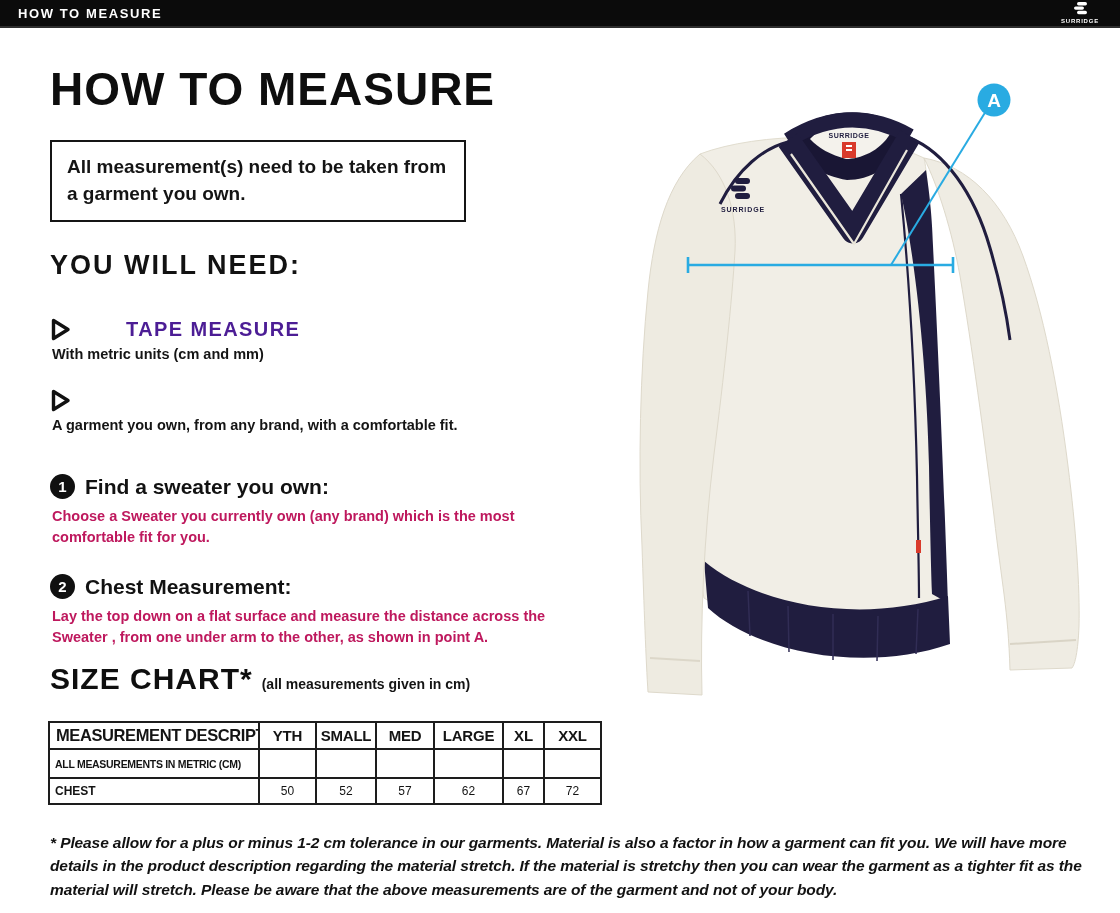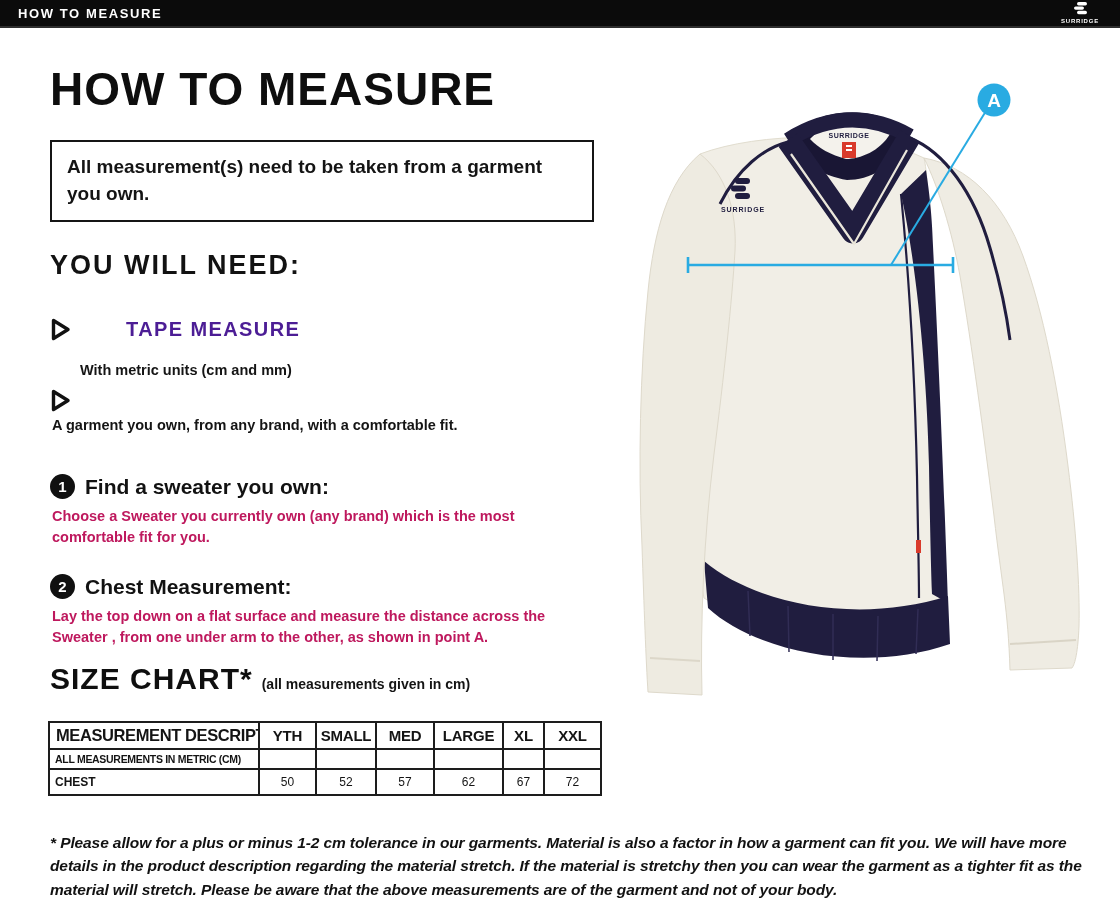--- a/index.html
+++ b/index.html
@@ -18,33 +18,33 @@
     color:#fff; font-size:13px; font-weight:700; letter-spacing:1.6px;
   }
   .topbar-logo { position:absolute; right:10px; top:1px; width:60px; height:26px; }
   .topbar-logo text { fill:#fff; font-family:"Liberation Sans",sans-serif; }
   
   .page-title {
     position:absolute; left:50px; top:62px;
     font-size:46px; font-weight:800; letter-spacing:1px; color:#0e0e0e;
   }
   .notice-box {
-    position:absolute; left:50px; top:140px; width:544px;
+    position:absolute; left:50px; top:140px; width:416px;
     border:2.5px solid #151515; padding:12px 15px;
     font-size:19px; font-weight:700; line-height:1.42; color:#141414;
   }
   .need-heading {
     position:absolute; left:50px; top:250px;
     font-size:27px; font-weight:800; letter-spacing:2px; color:#121212;
   }
   .need-item { position:absolute; left:50px; display:flex; align-items:center; gap:11px; }
   .need-item .tri { width:21px; height:23px; flex:0 0 auto; }
   .need-label { font-size:20px; font-weight:800; letter-spacing:1.4px; color:#4c1d95;margin-left:44px; }
   .need-desc { position:absolute; left:52px; font-size:14.5px; font-weight:700; color:#151515; }
-  .item-tape  { top:318px; }  .desc-tape  { top:362px;margin-left:28px; }
+  .item-tape  { top:318px; }  .desc-tape  { top:346px; }
   .item-sweater { top:389px; } .desc-sweater { top:417px;text-align:center; }
   .step-head { position:absolute; left:50px; display:flex; align-items:center; gap:10px; }
   .step-num {
     width:25px; height:25px; border-radius:50%; background:#101010; color:#fff;
     font-size:15px; font-weight:800; display:flex; align-items:center; justify-content:center;
     flex:0 0 auto;
   }
   .step-title { font-size:21px; font-weight:800; color:#121212; }
   .step-desc {
     position:absolute; left:52px; width:532px;
@@ -59,21 +59,21 @@
   table.size-table {
     position:absolute; left:48px; top:721px; width:552px;
     border-collapse:collapse; table-layout:fixed;
   }
   .size-table th, .size-table td {
     border:2px solid #1d1d1d; text-align:center; vertical-align:middle;
     overflow:hidden; white-space:nowrap; color:#141414;
   }
   .size-table thead th { height:27px; font-size:15px; font-weight:700; letter-spacing:-0.2px; }
   .size-table thead th.desc-col { font-size:16.5px; text-align:left; padding-left:6px; letter-spacing:-0.4px; }
-  .size-table tr.metric-row td { height:20px; font-size:10.5px; font-weight:700; }
+  .size-table tr.metric-row td { height:29px; font-size:10.5px; font-weight:700; }
   .size-table tr.metric-row td.desc-col { text-align:left; padding-left:5px; letter-spacing:-0.3px; }
   .size-table tr.value-row td { height:26px; font-size:12px; font-weight:400; }
   .size-table tr.value-row td.desc-col { text-align:left; padding-left:5px; font-size:12px; font-weight:700; }
   .disclaimer {
     position:absolute; left:50px; top:831px; width:1058px;
     font-size:15.5px; font-weight:700; font-style:italic; line-height:1.5; color:#121212;
     letter-spacing:-0.1px;
   }
   
   .product-figure { position:absolute; left:638px; top:46px; width:482px; height:658px; }

